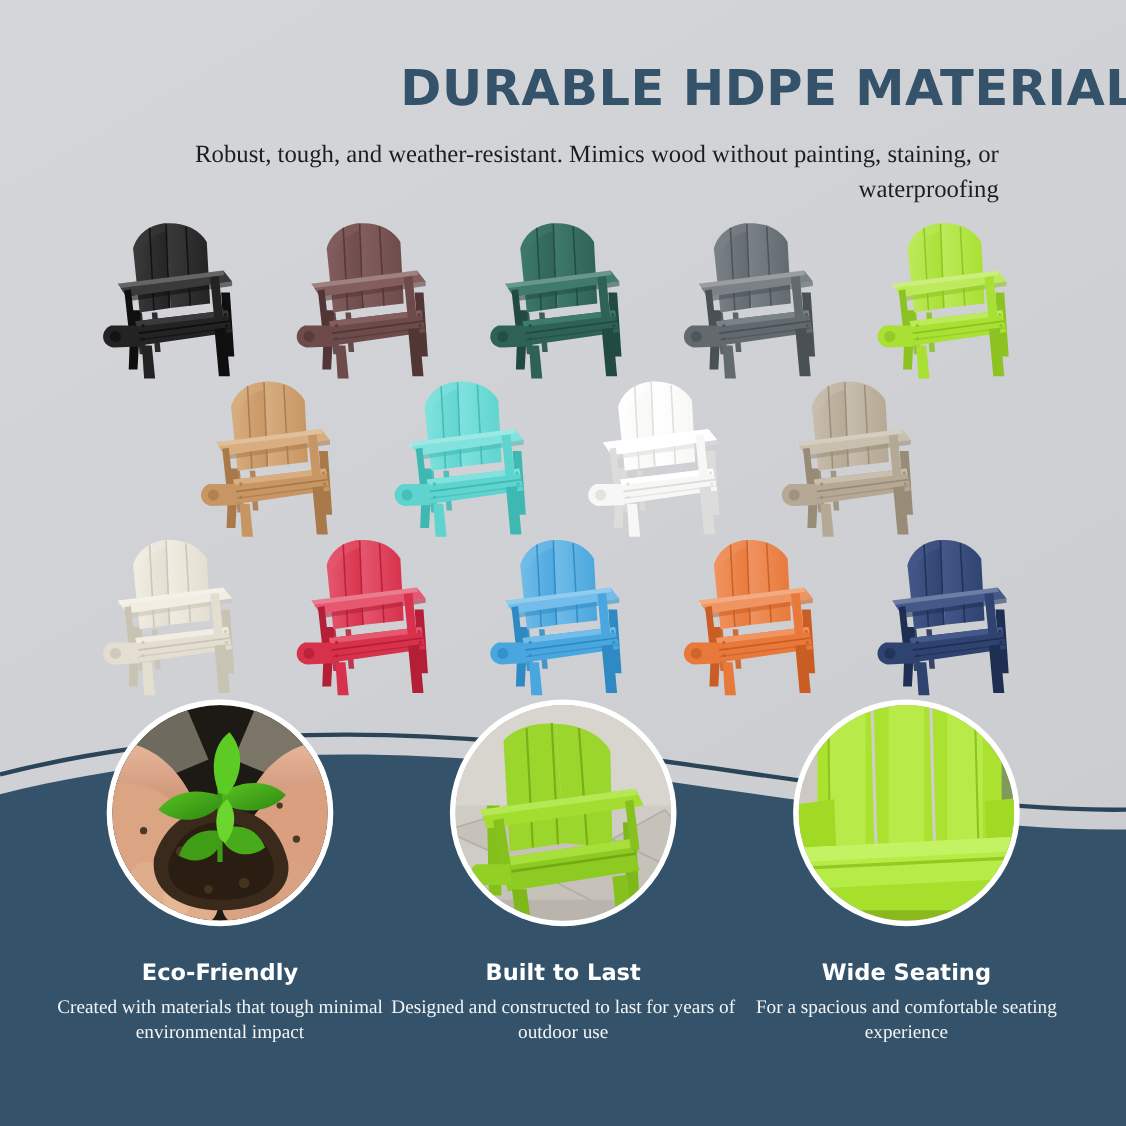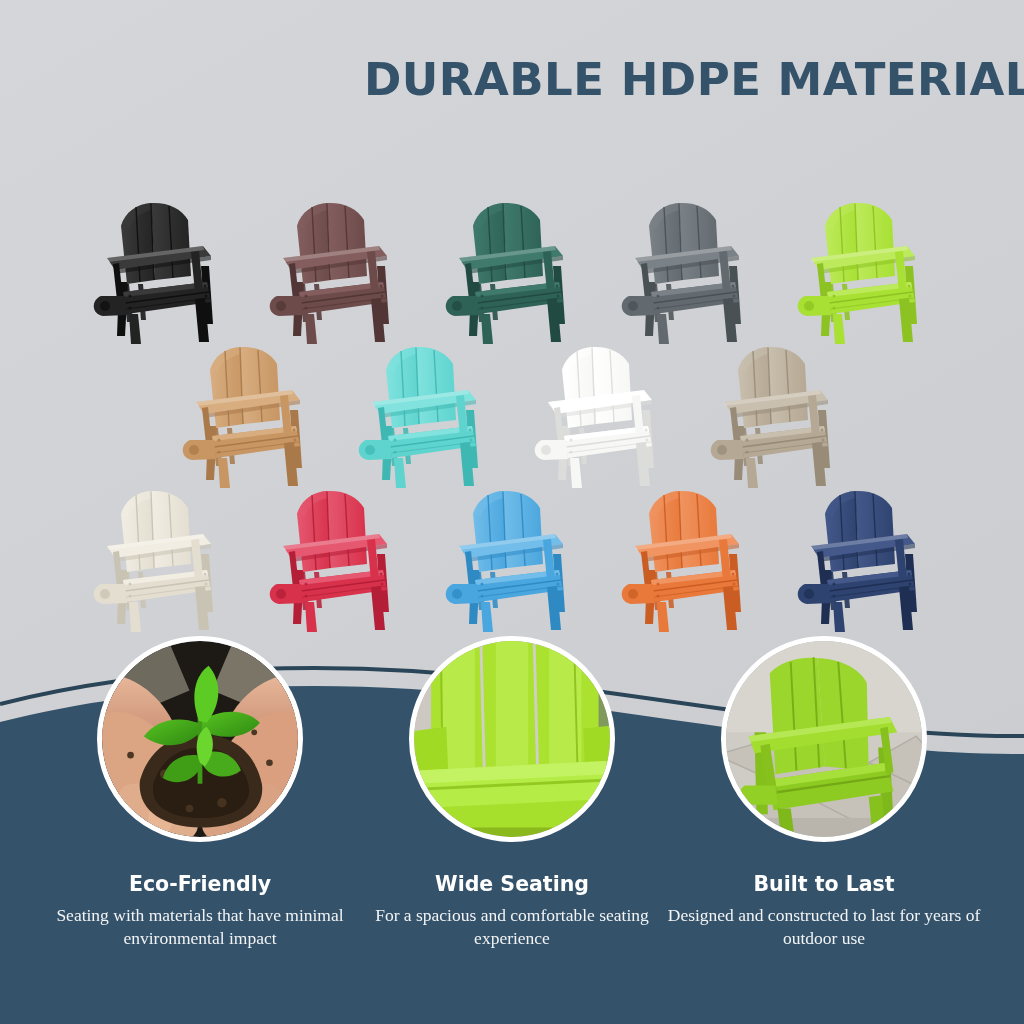--- a/index.html
+++ b/index.html
@@ -85,20 +85,21 @@
   }
   .feat-3 .feat-desc { width:316px; margin-left:-47px; }
 </style>
 </head>
 <body>
 
 <div id="stage">
 
   <div class="header">
     <div class="title">DURABLE HDPE MATERIAL</div>
+    <div class="subtitle">Robust, tough, and weather-resistant. Mimics wood without painting, staining, or waterproofing</div>
   </div>
 
   <div class="grid">
     <div class="row row-1">
         <div class="chair" title="Black">
 <svg viewBox="0 0 152 150">
  <defs>
    <linearGradient id="ch0b" x1="0" y1="0" x2="1" y2="0">
      <stop offset="0" stop-color="#3a3a3a"></stop>
                 <stop offset="1" stop-color="#232323"></stop>
@@ -917,21 +918,76 @@
               <path d="M101,86 C78,78 56,84 44,100 C62,114 86,112 101,98 Z" fill="url(#leafG)"></path>
               <path d="M105,84 C126,70 152,72 166,86 C150,104 124,104 105,94 Z" fill="url(#leafG)"></path>
               <path d="M102,84 C92,58 98,36 112,26 C126,42 126,66 110,86 Z" fill="#5ccb24"></path>
               <path d="M100,120 C82,118 68,128 64,144 C80,154 98,146 104,132 Z" fill="#3f9e16"></path>
               <path d="M106,118 C124,112 140,120 146,136 C130,148 112,142 106,130 Z" fill="#48ab1b"></path>
               <path d="M103,128 C96,112 100,96 110,90 C120,102 118,120 108,132 Z" fill="#6ad62e"></path>
             </g>
           </svg>
         </div>
         <div class="feat-title">Eco-Friendly</div>
-        <div class="feat-desc">Seating with materials that have minimal environmental impact</div>
+        <div class="feat-desc">Created with materials that tough minimal environmental impact</div>
+      </div>
+
+      <div class="feat feat-2">
+        <div class="circle">
+          <svg viewBox="0 0 206 206">
+            <defs>
+                <clipPath id="c2">
+                  <circle cx="103" cy="103" r="103"></circle>
+                </clipPath>
+              </defs>
+            <g clip-path="url(#c2)">
+              <rect width="206" height="206" fill="#cfccc6"></rect>
+              <rect y="0" width="206" height="96" fill="#d8d5cf"></rect>
+
+              <g stroke="#b3afa7" stroke-width="1.6" fill="#c6c2ba">
+                <path d="M-10,120 L70,96 L150,128 L70,156 Z"></path>
+                <path d="M70,156 L150,128 L216,160 L140,192 Z"></path>
+                <path d="M-10,160 L70,156 L140,192 L40,206 Z"></path>
+                <path d="M150,128 L200,100 L216,118 L216,160 Z"></path>
+              </g>
+              <rect y="186" width="206" height="20" fill="#b9b5ad"></rect>
+
+              <g>
+                <path d="M30,96 L32,182 L44,182 L42,96 Z" fill="#84bf1c"></path>
+                <path d="M160,112 L164,190 L176,190 L172,112 Z" fill="#7fb81a"></path>
+
+                <g fill="#9ad62b">
+                  <path d="M46,34 C56,22 78,16 96,18 L104,132 L52,140 Z"></path>
+                  <path d="M96,18 C118,18 140,28 148,44 L150,136 L104,132 Z"></path>
+                </g>
+                <g stroke="#79ae18" stroke-width="2" fill="none">
+                  <path d="M68,22 L74,136"></path>
+                    <path d="M92,17 L98,133"></path>
+                    <path d="M118,22 L126,134"></path>
+                </g>
+
+                <path d="M44,146 L168,128 L176,158 L50,178 Z" fill="#8ecb22"></path>
+                <path d="M46,160 L172,142" stroke="#74a915" stroke-width="2.5" fill="none"></path>
+                <path d="M44,146 L168,128 L170,136 L46,154 Z" fill="#a7e03a"></path>
+
+                <path d="M24,100 L172,80 L180,96 L30,118 Z" fill="#a3dd30"></path>
+                <path d="M24,100 L172,80 L174,86 L26,106 Z" fill="#b6e855"></path>
+
+                <path d="M36,110 L44,162 L54,160 L46,108 Z" fill="#86c11d"></path>
+                <path d="M162,92 L168,140 L176,138 L170,90 Z" fill="#86c11d"></path>
+
+                <path d="M20,152 C12,156 12,170 22,172 L54,172 L52,152 Z" fill="#93d026"></path>
+                <path d="M54,176 L58,206 L72,206 L68,176 Z" fill="#7fb81a"></path>
+                <path d="M150,164 L154,206 L168,206 L164,162 Z" fill="#86c11d"></path>
+              </g>
+            </g>
+          </svg>
+        </div>
+        <div class="feat-title">Built to Last</div>
+        <div class="feat-desc">Designed and constructed to last for years of outdoor use</div>
       </div>
 
       <div class="feat feat-3">
         <div class="circle">
           <svg viewBox="0 0 206 206">
             <defs>
                 <clipPath id="c3">
                   <circle cx="103" cy="103" r="103"></circle>
                 </clipPath>
               </defs>
@@ -968,70 +1024,15 @@
 
               <path d="M0,176 L206,166 L206,196 L0,206 Z" fill="#a6df2c"></path>
               <rect x="0" y="196" width="206" height="12" fill="#8ab81d"></rect>
             </g>
           </svg>
         </div>
         <div class="feat-title">Wide Seating</div>
         <div class="feat-desc">For a spacious and comfortable seating experience</div>
       </div>
 
-      <div class="feat feat-2">
-        <div class="circle">
-          <svg viewBox="0 0 206 206">
-            <defs>
-                <clipPath id="c2">
-                  <circle cx="103" cy="103" r="103"></circle>
-                </clipPath>
-              </defs>
-            <g clip-path="url(#c2)">
-              <rect width="206" height="206" fill="#cfccc6"></rect>
-              <rect y="0" width="206" height="96" fill="#d8d5cf"></rect>
-
-              <g stroke="#b3afa7" stroke-width="1.6" fill="#c6c2ba">
-                <path d="M-10,120 L70,96 L150,128 L70,156 Z"></path>
-                <path d="M70,156 L150,128 L216,160 L140,192 Z"></path>
-                <path d="M-10,160 L70,156 L140,192 L40,206 Z"></path>
-                <path d="M150,128 L200,100 L216,118 L216,160 Z"></path>
-              </g>
-              <rect y="186" width="206" height="20" fill="#b9b5ad"></rect>
-
-              <g>
-                <path d="M30,96 L32,182 L44,182 L42,96 Z" fill="#84bf1c"></path>
-                <path d="M160,112 L164,190 L176,190 L172,112 Z" fill="#7fb81a"></path>
-
-                <g fill="#9ad62b">
-                  <path d="M46,34 C56,22 78,16 96,18 L104,132 L52,140 Z"></path>
-                  <path d="M96,18 C118,18 140,28 148,44 L150,136 L104,132 Z"></path>
-                </g>
-                <g stroke="#79ae18" stroke-width="2" fill="none">
-                  <path d="M68,22 L74,136"></path>
-                    <path d="M92,17 L98,133"></path>
-                    <path d="M118,22 L126,134"></path>
-                </g>
-
-                <path d="M44,146 L168,128 L176,158 L50,178 Z" fill="#8ecb22"></path>
-                <path d="M46,160 L172,142" stroke="#74a915" stroke-width="2.5" fill="none"></path>
-                <path d="M44,146 L168,128 L170,136 L46,154 Z" fill="#a7e03a"></path>
-
-                <path d="M24,100 L172,80 L180,96 L30,118 Z" fill="#a3dd30"></path>
-                <path d="M24,100 L172,80 L174,86 L26,106 Z" fill="#b6e855"></path>
-
-                <path d="M36,110 L44,162 L54,160 L46,108 Z" fill="#86c11d"></path>
-                <path d="M162,92 L168,140 L176,138 L170,90 Z" fill="#86c11d"></path>
-
-                <path d="M20,152 C12,156 12,170 22,172 L54,172 L52,152 Z" fill="#93d026"></path>
-                <path d="M54,176 L58,206 L72,206 L68,176 Z" fill="#7fb81a"></path>
-                <path d="M150,164 L154,206 L168,206 L164,162 Z" fill="#86c11d"></path>
-              </g>
-            </g>
-          </svg>
-        </div>
-        <div class="feat-title">Built to Last</div>
-        <div class="feat-desc">Designed and constructed to last for years of outdoor use</div>
-      </div>
-
     </div>
   </div>
 </div>
 
 </body></html>

